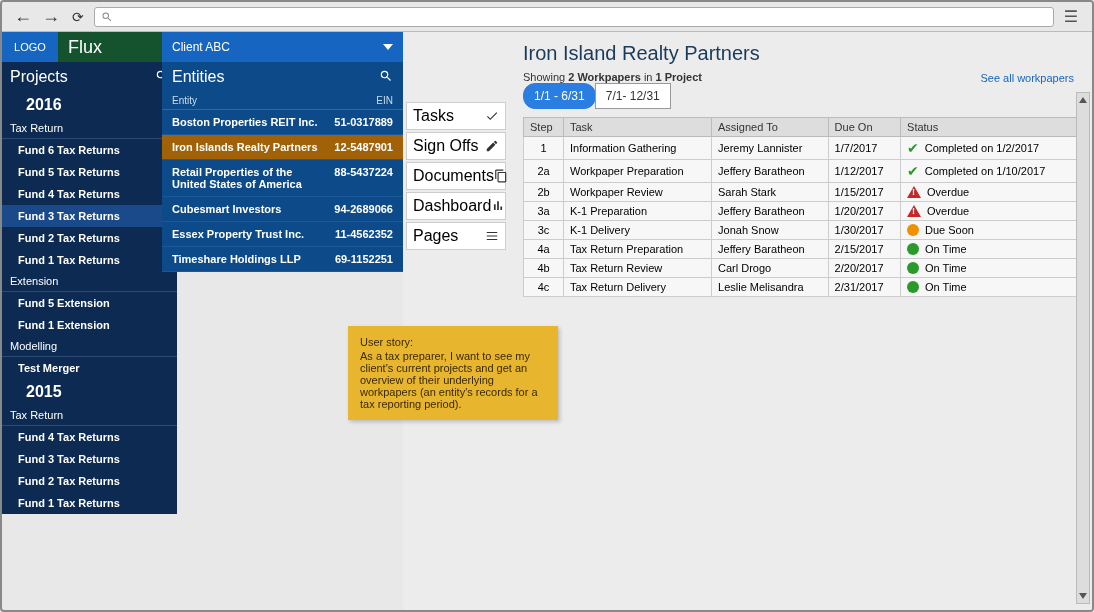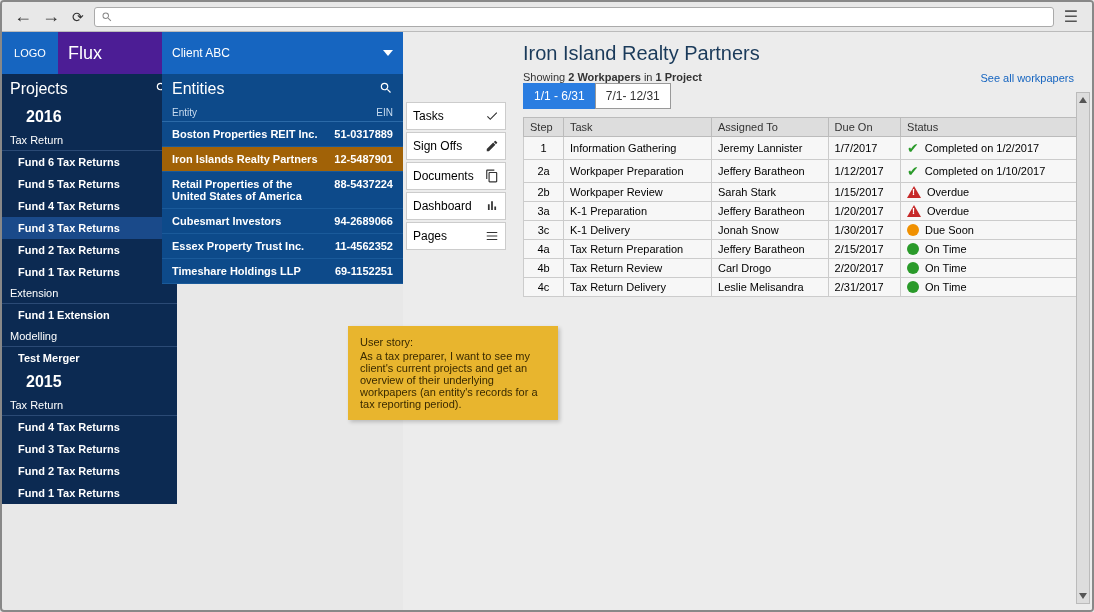--- a/index.html
+++ b/index.html
@@ -7,23 +7,23 @@
 
 .browser-bar { height: 30px; background: #e8e8e8; display: flex; align-items: center; padding: 0 10px; border-bottom: 1px solid #bbb; gap: 6px; }
 .browser-arrow { font-size: 18px; color: #333; cursor: pointer; padding: 0 2px; }
 .browser-reload { font-size: 14px; color: #333; cursor: pointer; padding: 0 4px; }
 .browser-url { flex: 1; height: 20px; border: 1px solid #aaa; border-radius: 3px; background: #fff; display: flex; align-items: center; padding: 0 6px; color: #888; }
 .browser-url svg { width: 12px; height: 12px; fill: #888; margin-right: 4px; }
 .browser-hamburger { font-size: 16px; color: #555; padding: 0 4px; cursor: pointer; }
 
 .content { display: flex; height: 578px; }
 
-.topbar-row { display: flex; height: 42px; }
+.topbar-row { display: flex; height: 30px; }
 .logo-block { width: 56px; background: #1665c0; display: flex; align-items: center; justify-content: center; color: #fff; font-size: 11px; }
-.brand-block { width: 104px; background: #4c1d95; display: flex; align-items: center; padding-left: 10px; color: #fff; font-size: 18px; }
+.brand-block { width: 104px; background: #14532d; display: flex; align-items: center; padding-left: 10px; color: #fff; font-size: 18px; }
 .client-block { width: 241px; background: #1665c0; display: flex; align-items: center; justify-content: space-between; padding: 0 10px; color: #fff; font-size: 12px; cursor: pointer; }
 .chevron-down { width: 0; height: 0; border-left: 5px solid transparent; border-right: 5px solid transparent; border-top: 6px solid #fff; }
 
 .projects-pane { width: 175px; background: #0c2a52; color: #fff; overflow-y: auto; }
 .pane-header { display: flex; align-items: center; justify-content: space-between; padding: 6px 8px; }
 .pane-title { font-size: 16px; font-weight: normal; }
 .pane-search svg { width: 14px; height: 14px; fill: #fff; }
 .year-header { font-size: 16px; font-weight: bold; padding: 4px 24px; }
 .category-header { font-size: 11px; font-weight: normal; padding: 4px 8px; border-bottom: 1px solid #2b4a75; }
 .project-item { font-size: 11px; font-weight: bold; padding: 5px 8px 5px 16px; cursor: pointer; }
@@ -34,31 +34,31 @@
 .entities-title { font-size: 16px; }
 .entities-cols { display: flex; justify-content: space-between; font-size: 10px; padding: 3px 10px; border-bottom: 1px solid #2b6aa8; color: #c8dcf0; }
 .entity-row { display: flex; justify-content: space-between; font-size: 11px; font-weight: bold; padding: 6px 10px; border-bottom: 1px solid #1a5a9a; cursor: pointer; }
 .entity-row.active { background: #a16207; }
 .entity-name { flex: 1; padding-right: 8px; }
 .entity-ein { white-space: nowrap; }
 
 .main-pane { flex: 1; background: #ececec; display: flex; position: relative; }
 
 .main-left-col { width: 106px; display: flex; flex-direction: column; padding: 70px 3px 3px 3px; gap: 2px; }
-.menu-item { background: #fff; border: 1px solid #ccc; height: 28px; display: flex; align-items: center; justify-content: space-between; padding: 0 6px; font-size: 12px; cursor: pointer; }
+.menu-item { background: #fff; border: 1px solid #ccc; height: 28px; display: flex; align-items: center; justify-content: space-between; padding: 0 6px; font-size: 16px; cursor: pointer; }
 .menu-icon { width: 14px; height: 14px; display: flex; align-items: center; justify-content: center; }
 .menu-icon svg { width: 14px; height: 14px; fill: #333; }
 
 .main-content { flex: 1; padding: 10px 14px; overflow-y: auto; position: relative; }
 .page-title { font-size: 20px; color: #1a3a5a; font-weight: 500; margin-bottom: 6px; }
 .page-subtitle { font-size: 11px; color: #333; }
 .see-all { position: absolute; top: 40px; right: 18px; color: #1665c0; font-size: 11px; cursor: pointer; }
 .date-tabs { display: flex; margin-bottom: 8px; }
 .date-tab { border: 1px solid #999; padding: 5px 10px; font-size: 12px; background: #fff; color: #333; cursor: pointer; }
-.date-tab.active { background: #2a7de1; color: #fff; border-color: #2a7de1; }
+.date-tab.active { background: #2a7de1; color: #fff; border-color: #2a7de1; border-radius: 12px; }
 .date-tab:first-child { margin-right: -1px; }
 
 .tasks-table { width: 100%; border-collapse: collapse; font-size: 11px; background: #fff; }
 .tasks-table th { background: #ddd; color: #333; font-weight: normal; text-align: left; padding: 3px 6px; border: 1px solid #bbb; }
 .tasks-table td { padding: 3px 6px; border: 1px solid #ccc; background: #f7f7f7; }
 .tasks-table td.step-col { text-align: center; width: 40px; }
 .status-cell { display: flex; align-items: center; gap: 6px; }
 .status-check { color: #2a9a2a; font-size: 14px; }
 .status-warn { width: 0; height: 0; border-left: 7px solid transparent; border-right: 7px solid transparent; border-bottom: 12px solid #c62828; position: relative; }
 .status-warn::after { content: "!"; color: #fff; position: absolute; left: -2px; top: 1px; font-size: 9px; font-weight: bold; }
@@ -111,20 +111,21 @@
 
     <div class="year-header">2016</div>
         <div class="category-header">Tax Return</div>
         <div class="project-item">Fund 6 Tax Returns</div>
         <div class="project-item">Fund 5 Tax Returns</div>
         <div class="project-item">Fund 4 Tax Returns</div>
         <div class="project-item active">Fund 3 Tax Returns</div>
         <div class="project-item">Fund 2 Tax Returns</div>
         <div class="project-item">Fund 1 Tax Returns</div>
         <div class="category-header">Extension</div>
+        <div class="project-item">Fund 5 Extension</div>
         <div class="project-item">Fund 1 Extension</div>
         <div class="category-header">Modelling</div>
         <div class="project-item">Test Merger</div>
         <div class="year-header">2015</div>
         <div class="category-header">Tax Return</div>
         <div class="project-item">Fund 4 Tax Returns</div>
         <div class="project-item">Fund 3 Tax Returns</div>
         <div class="project-item">Fund 2 Tax Returns</div>
         <div class="project-item">Fund 1 Tax Returns</div>
       </div>

